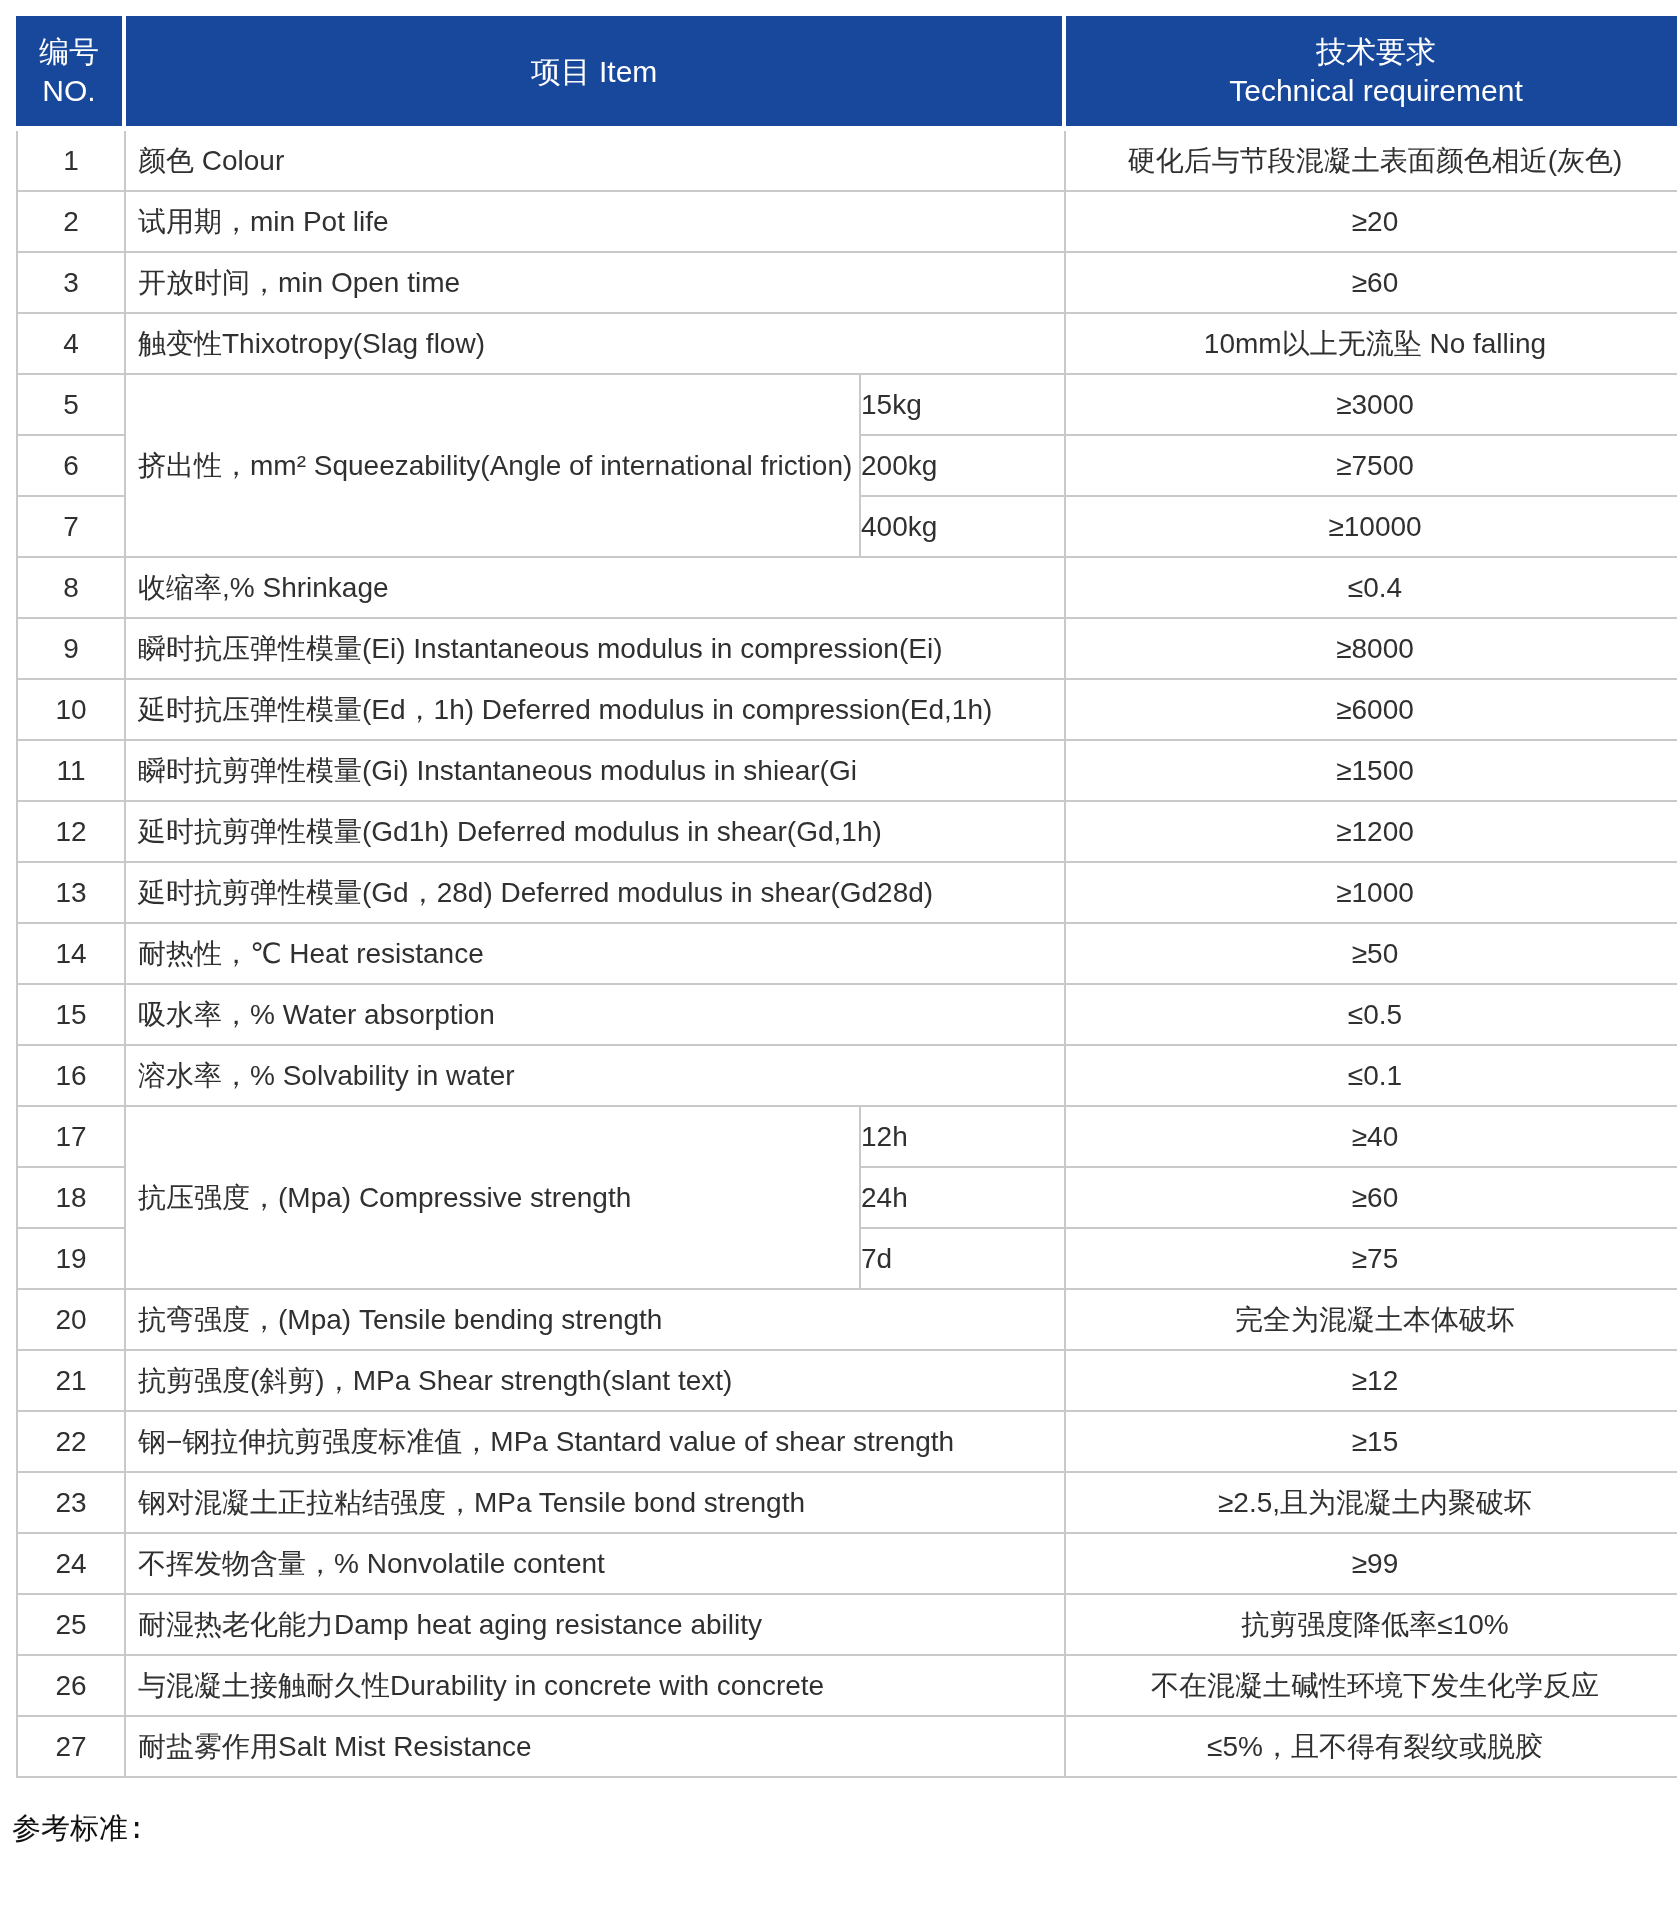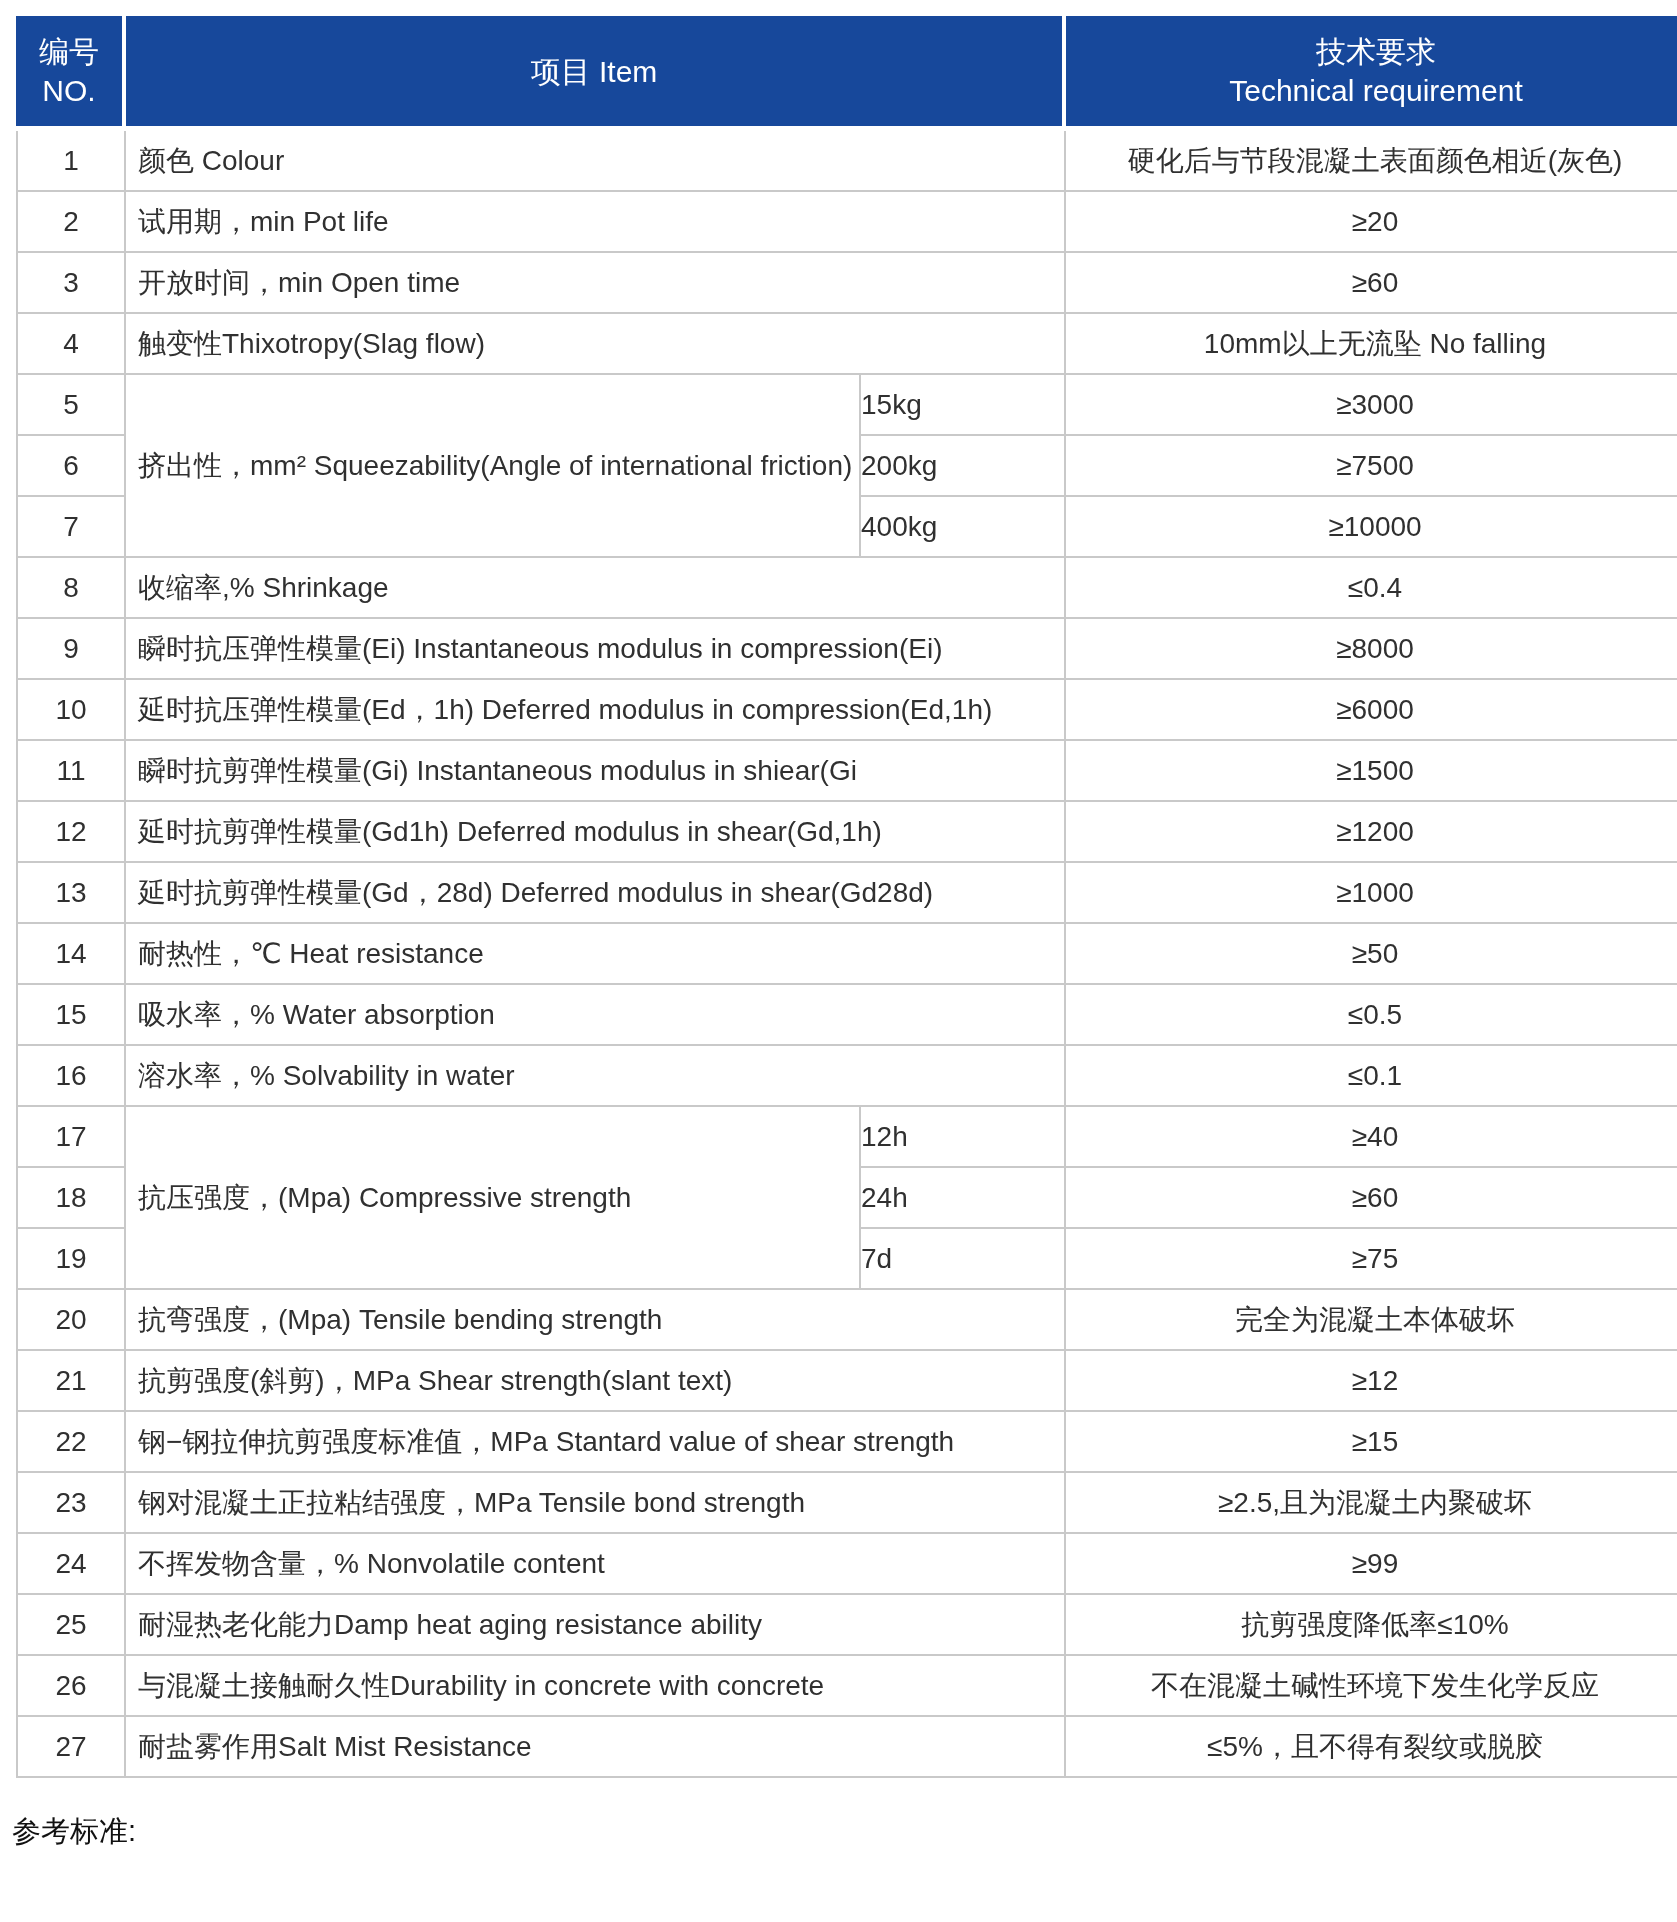--- a/index.html
+++ b/index.html
@@ -73,20 +73,21 @@
     text-align: center;
     border-right: 2px solid #c9c9c9;
     white-space: nowrap;
   }
 
   .footer-notes {
     padding: 18px 0 0 12px;
     font-size: 29px;
     line-height: 38px;
     color: #111111;
+    font-family: Liberation Mono, monospace;
   }
   .footer-notes .note-line { white-space: nowrap; }
 </style>
 </head>
 <body>
 
 <table class="spec-table">
   <colgroup>
     <col class="w-no">
     <col class="w-item">

